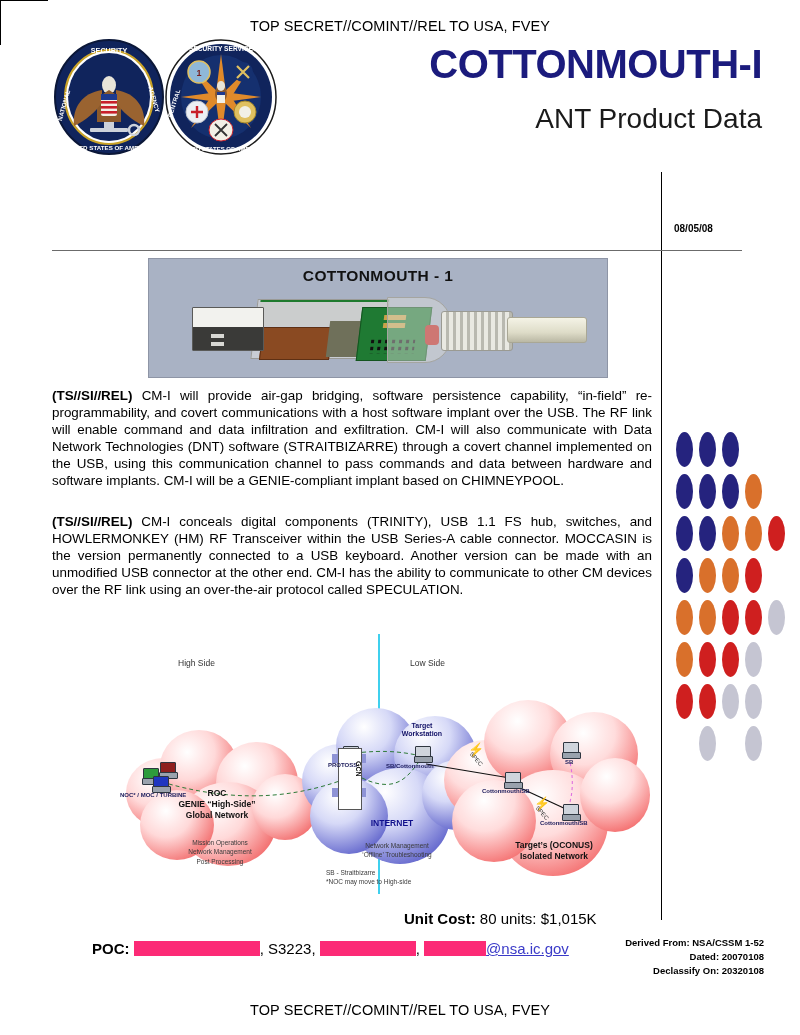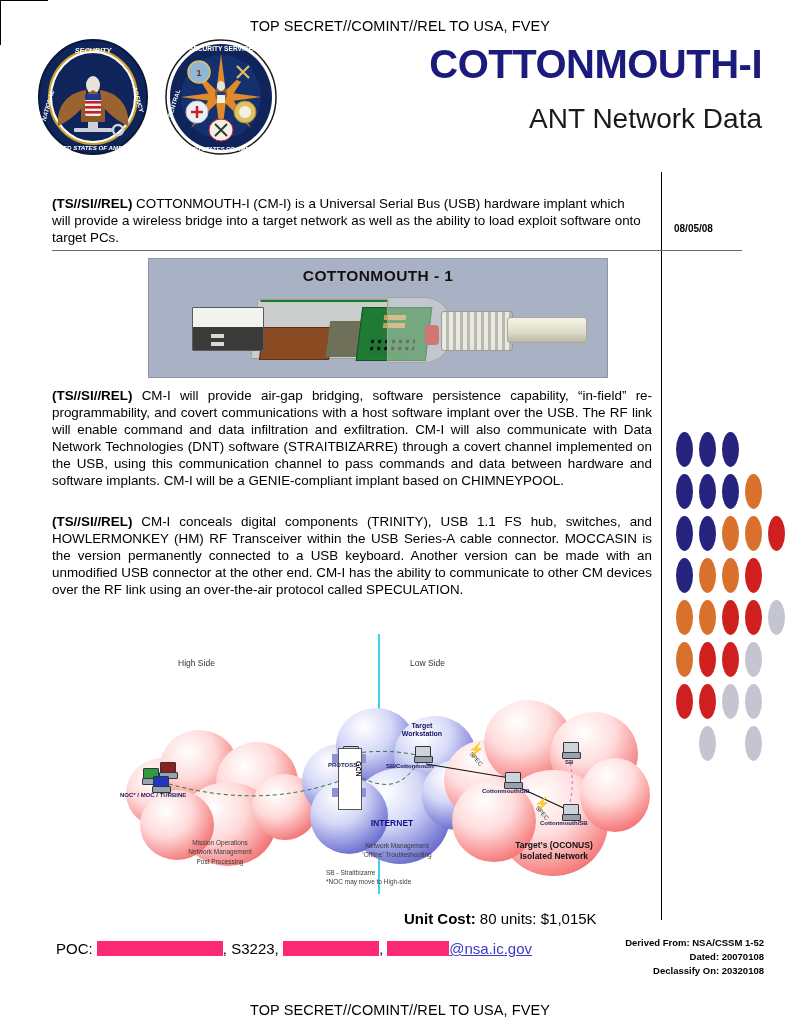--- a/index.html
+++ b/index.html
@@ -29,22 +29,22 @@
     font-size: 14.5px;
     letter-spacing: .1px;
     color: #000;
   }
   #class-top { top: 18px; }
   #class-bottom { top: 1002px; }
 
   
   #seal-nsa {
     position: absolute;
-    left: 36px; top: 38px;
-    width: 114px; height: 118px; font-style: italic;
+    left: 52px; top: 38px;
+    width: 114px; height: 118px;
   }
   #seal-css {
     position: absolute;
     left: 163px; top: 38px;
     width: 116px; height: 118px;
   }
   #doc-title {
     position: absolute;
     right: 38px; top: 44px;
     font-size: 40px;
@@ -327,21 +327,21 @@
   }
   #status-line b, #unit-cost-line b { font-weight: bold; }
 
   .poc-row {
     position: absolute;
     font-size: 15px;
     white-space: nowrap;
   }
   #poc-row { left: 56px; top: 940px; }
   #altpoc-row { left: 56px; top: 960px; }
-  .poc-row b { font-weight: normal; }
+  .poc-row b { font-weight: bold; margin-left: 36px; }
   .redact {
     display: inline-block;
     background: #fc2a76;
     height: 15px;
     vertical-align: -2px;
   }
   .mail {
     color: #3a3ac8;
     text-decoration: underline;
   }
@@ -422,31 +422,28 @@
       <ellipse cx="58" cy="48" rx="4" ry="5" fill="#e8e4d8"></ellipse>
       <rect x="54" y="54" width="8" height="11" fill="#f2f0e6"></rect>
       <rect x="54" y="54" width="8" height="3" fill="#1d3a8f"></rect>
       <text x="58" y="13" font-family="Liberation Sans, sans-serif" font-size="6.6" fill="#ffffff" text-anchor="middle" font-weight="bold">SECURITY SERVICE</text>
       <text x="58" y="113" font-family="Liberation Sans, sans-serif" font-size="6" fill="#ffffff" text-anchor="middle" font-weight="bold">UNITED STATES OF AMERICA</text>
       <text x="13" y="66" font-family="Liberation Sans, sans-serif" font-size="6" fill="#ffffff" text-anchor="middle" font-weight="bold" transform="rotate(-72 13 66)">CENTRAL</text>
     </svg>
   </div>
 
   <div id="doc-title">COTTONMOUTH-I</div>
-  <div id="doc-subtitle">ANT Network Data</div>
+  <div id="doc-subtitle">ANT Product Data</div>
 
   <div class="vline" id="rule-main-vert"></div>
   <div id="tick-top"></div>
   <div id="tick-right"></div>
   <div class="hline" id="rule-under-intro"></div>
   <div id="header-date">08/05/08</div>
 
-  <div class="para" id="para-intro">
-    <b>(TS//SI//REL)</b><span>  COTTONMOUTH-I (CM-I) is a Universal Serial Bus (USB) hardware implant which will provide a wireless bridge into a target network as well as the ability to load exploit software onto target PCs.</span>
-  </div>
 
   <div id="product-figure">
     <div id="product-caption">COTTONMOUTH - 1</div>
     <div id="usb-shell"></div>
     <div id="usb-pcb-top"></div>
     <div id="usb-brown"></div>
     <div id="usb-olive"></div>
     <div id="usb-pcb-green">
       <div class="chip c1"></div>
       <div class="chip c2"></div>
@@ -525,20 +522,25 @@
     </div>
     <div class="host" style="left:49px; top:166px;">
       <div class="mon" style="background:#8e1f1f;"></div>
       <div class="base"></div>
     </div>
     <div class="host" style="left:42px; top:180px;">
       <div class="mon" style="background:#1f36c0;"></div>
       <div class="base"></div>
     </div>
     <div class="host-label" style="left:10px; top:196px;">NOC* / MOC / TURBINE</div>
+    <div class="cloud-name" id="name-roc">
+      <span>ROC</span><br>
+      <span>GENIE “High-Side”</span><br>
+      <span>Global Network</span>
+    </div>
     <div class="note" id="note-roc" style="white-space:pre-line;">Mission Operations
 Network Management
 Post Processing</div>
 
     <div class="gcn-arrow" id="gcn-a1"></div>
     <div class="gcn-arrow" id="gcn-a2"></div>
     <div id="gcn-box"></div>
     <div id="gcn-text">GCN</div>
 
     <div class="cloud" id="cloud-net">

